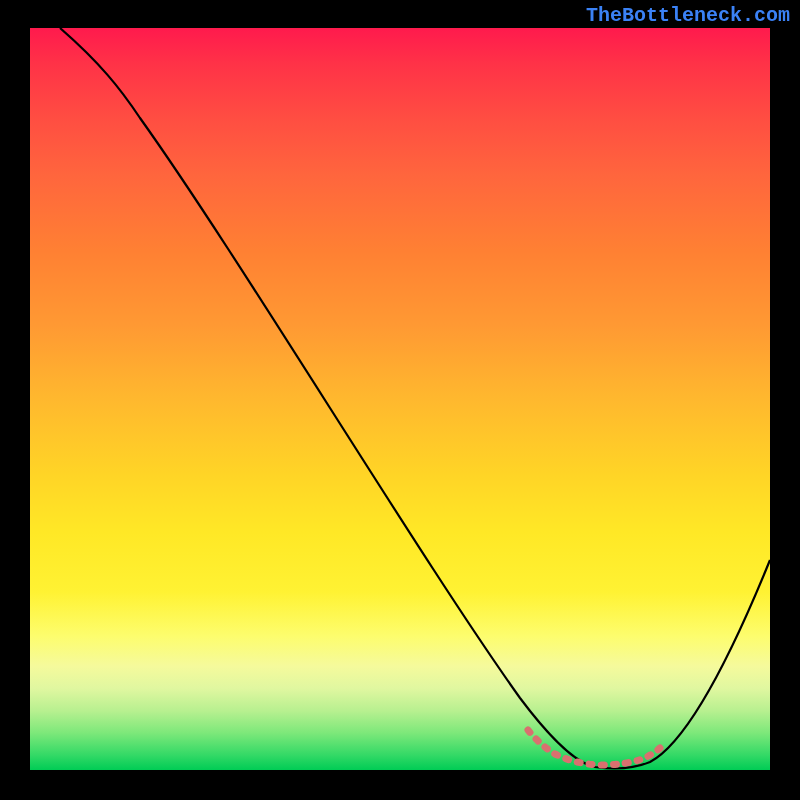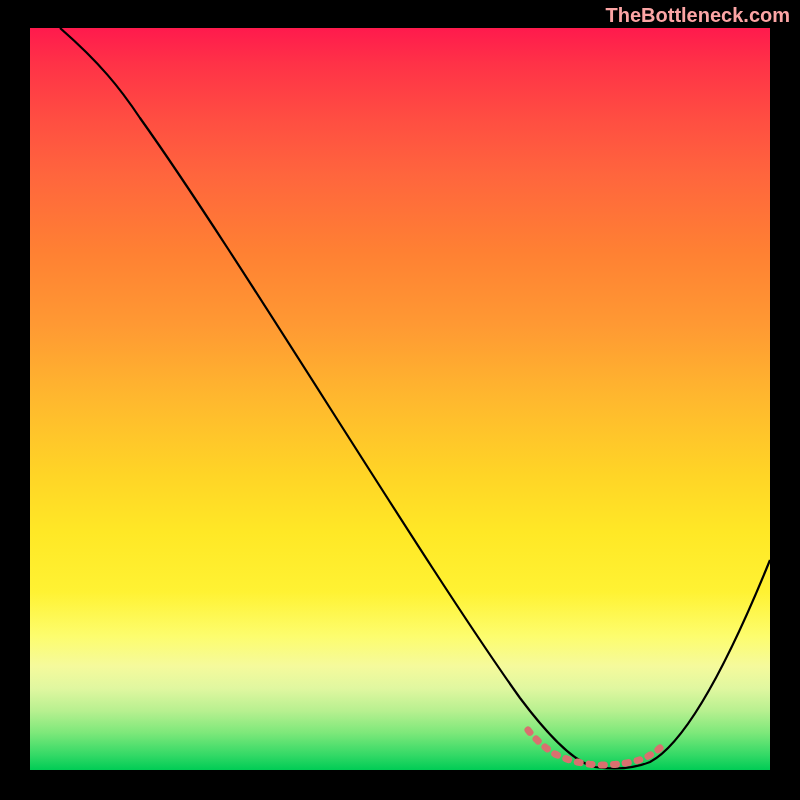--- a/index.html
+++ b/index.html
@@ -14,24 +14,25 @@
   .container {
     position: relative;
     width: 800px;
     height: 800px;
     background: #000;
   }
   .watermark {
     position: absolute;
     top: 4px;
     right: 10px;
-    color: #fca5a5;
+    color: #3b82f6;
     font-size: 20px;
     font-weight: bold;
     z-index: 10;
+    font-family: Liberation Mono, monospace;
   }
   .plot-area {
     position: absolute;
     left: 30px;
     top: 28px;
     width: 740px;
     height: 742px;
     
     background: linear-gradient(to bottom,
       #ff1a4d 0%,

